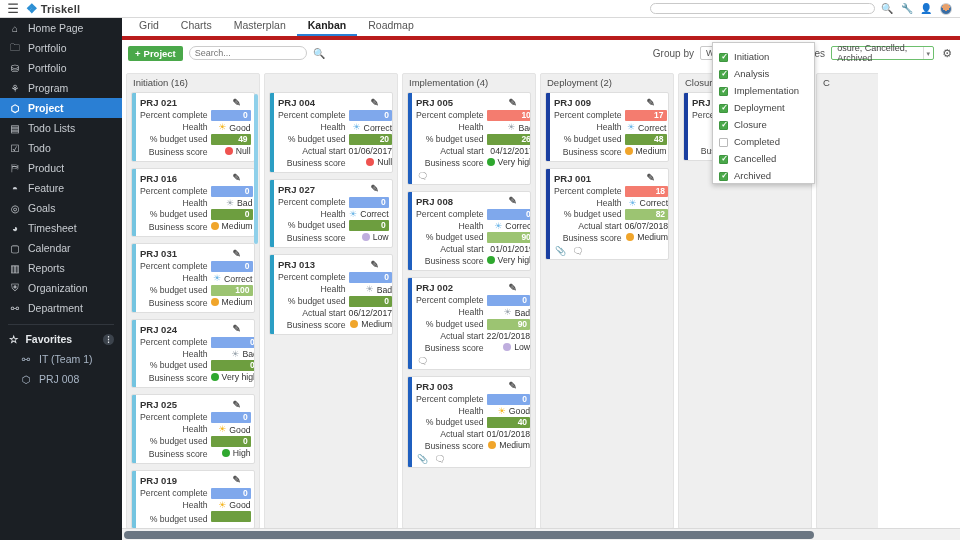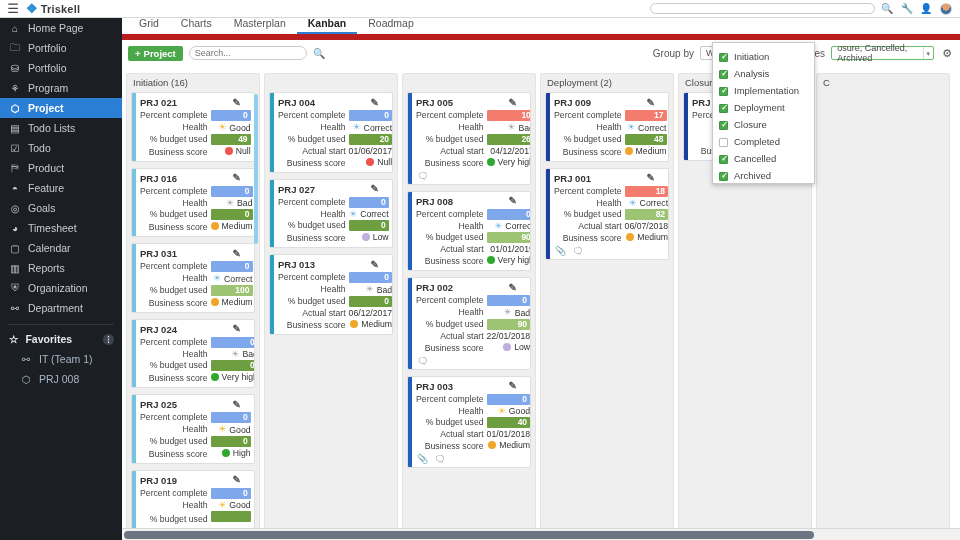--- a/index.html
+++ b/index.html
@@ -56,21 +56,21 @@
   .favitem {
     height:20px; display:flex; align-items:center; gap:7px; padding-left:20px;
     font-size:10.5px; color:#a9b6c6; cursor:pointer;
   }
   .favitem .ni { width:12px; text-align:center; font-size:10px; flex:0 0 12px;}
 
   
   #content { position:absolute; left:122px; top:18px; width:838px; height:522px; background:#fff; }
   #tabs {
     height:22px; display:flex; align-items:flex-end; gap:0px;
-    border-bottom:6px solid #b91c1c; padding-left:6px;
+    border-bottom:4px solid #b91c1c; padding-left:6px;
   }
   .tab {
     padding:0 11px; height:21px; line-height:21px; font-size:10.5px; color:#555;
     cursor:pointer; border-bottom:2px solid transparent;
   }
   .tab.active { color:#222; font-weight:bold; border-bottom:2px solid #2a7fd4; }
 
   #toolbar { height:26px; display:flex; align-items:center; padding:0 8px 0 6px; gap:6px; }
   #addproject {
     background:#4aa84a; color:#fff; border:none; border-radius:2px;
@@ -104,21 +104,21 @@
   .smi { height:17px; display:flex; align-items:flex-end; gap:6px; padding-left:6px; font-size:9.5px; color:#444; cursor:pointer;}
   .cbx { width:9px; height:9px; border:1px solid #b9b9b9; border-radius:1px; background:#fff; position:relative; }
   .cbx.on { background:#4aa84a; border-color:#3f9640; }
   .cbx.on:after {
     content:"✓"; position:absolute; left:0; top:-2px; width:9px; text-align:center;
     font-size:8px; color:#fff; font-weight:bold;
   }
 
   
   #board {
-    position:absolute; left:0; top:50px; width:838px; height:462px;
+    position:absolute; left:0; top:50px; width:756px; height:462px;
     padding:5px 0 0 4px; overflow:hidden; display:flex; gap:4px;
   }
   .col {
     width:134px; flex:0 0 134px; background:#efefef; border:1px solid #e3e3e3;
     border-radius:2px; height:456px; overflow:hidden; position:relative;
   }
   .colhead { height:18px; line-height:18px; padding-left:6px; font-size:9.5px; color:#4a4a4a; }
   .colbody { position:absolute; left:0; top:18px; right:0; bottom:0; padding:0 4px; overflow:hidden; }
   .card {
     background:#fff; border:1px solid #dedede; border-radius:2px; margin-bottom:6px;
@@ -683,20 +683,21 @@
                       <span>Medium</span>
                     </div>
                   </div>
                 </div>
               </div>
             </div>
           </div>
         </div>
       </div>
       <div class="col">
+        <div class="colhead">Implementation (4)</div>
         <div class="colbody">
           <div class="card">
             <div class="stripe" style="background:#1f5fbf"></div>
             <div class="cardinner">
               <div class="cardtitle">
                 <span>PRJ 005</span>
                 <span class="editicon">✎</span>
               </div>
               <div class="rows">
                 <div class="row">

